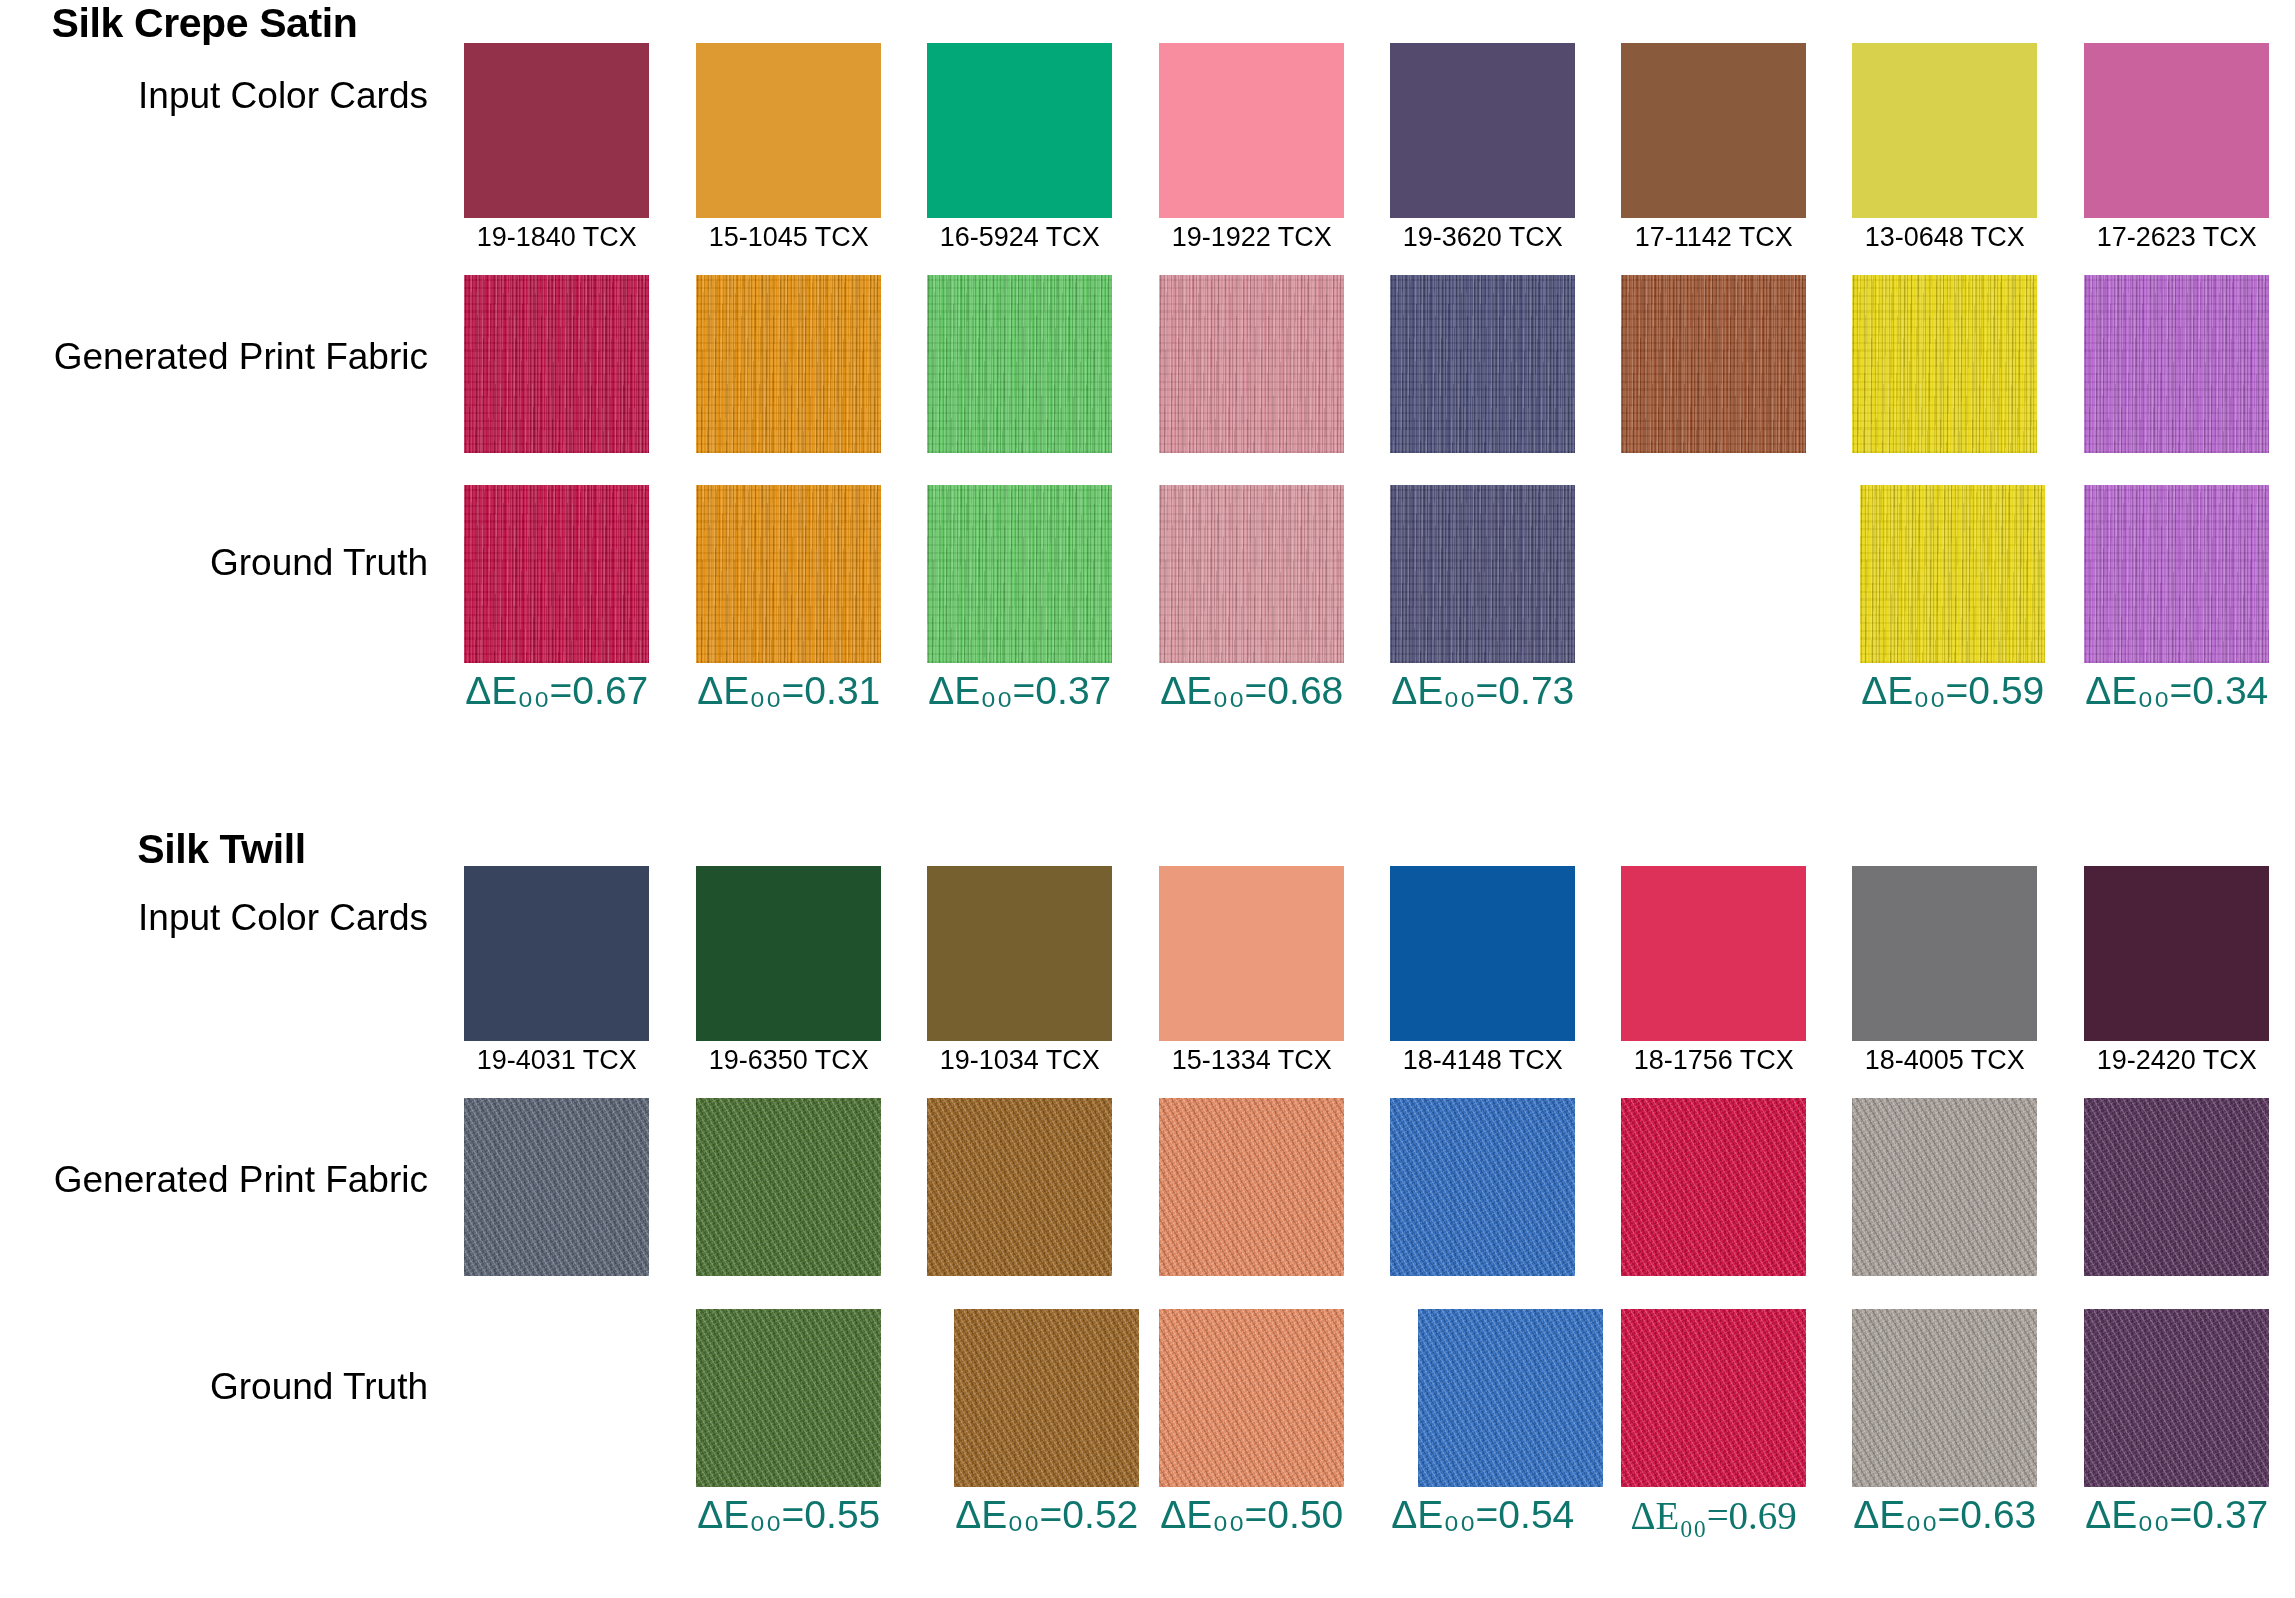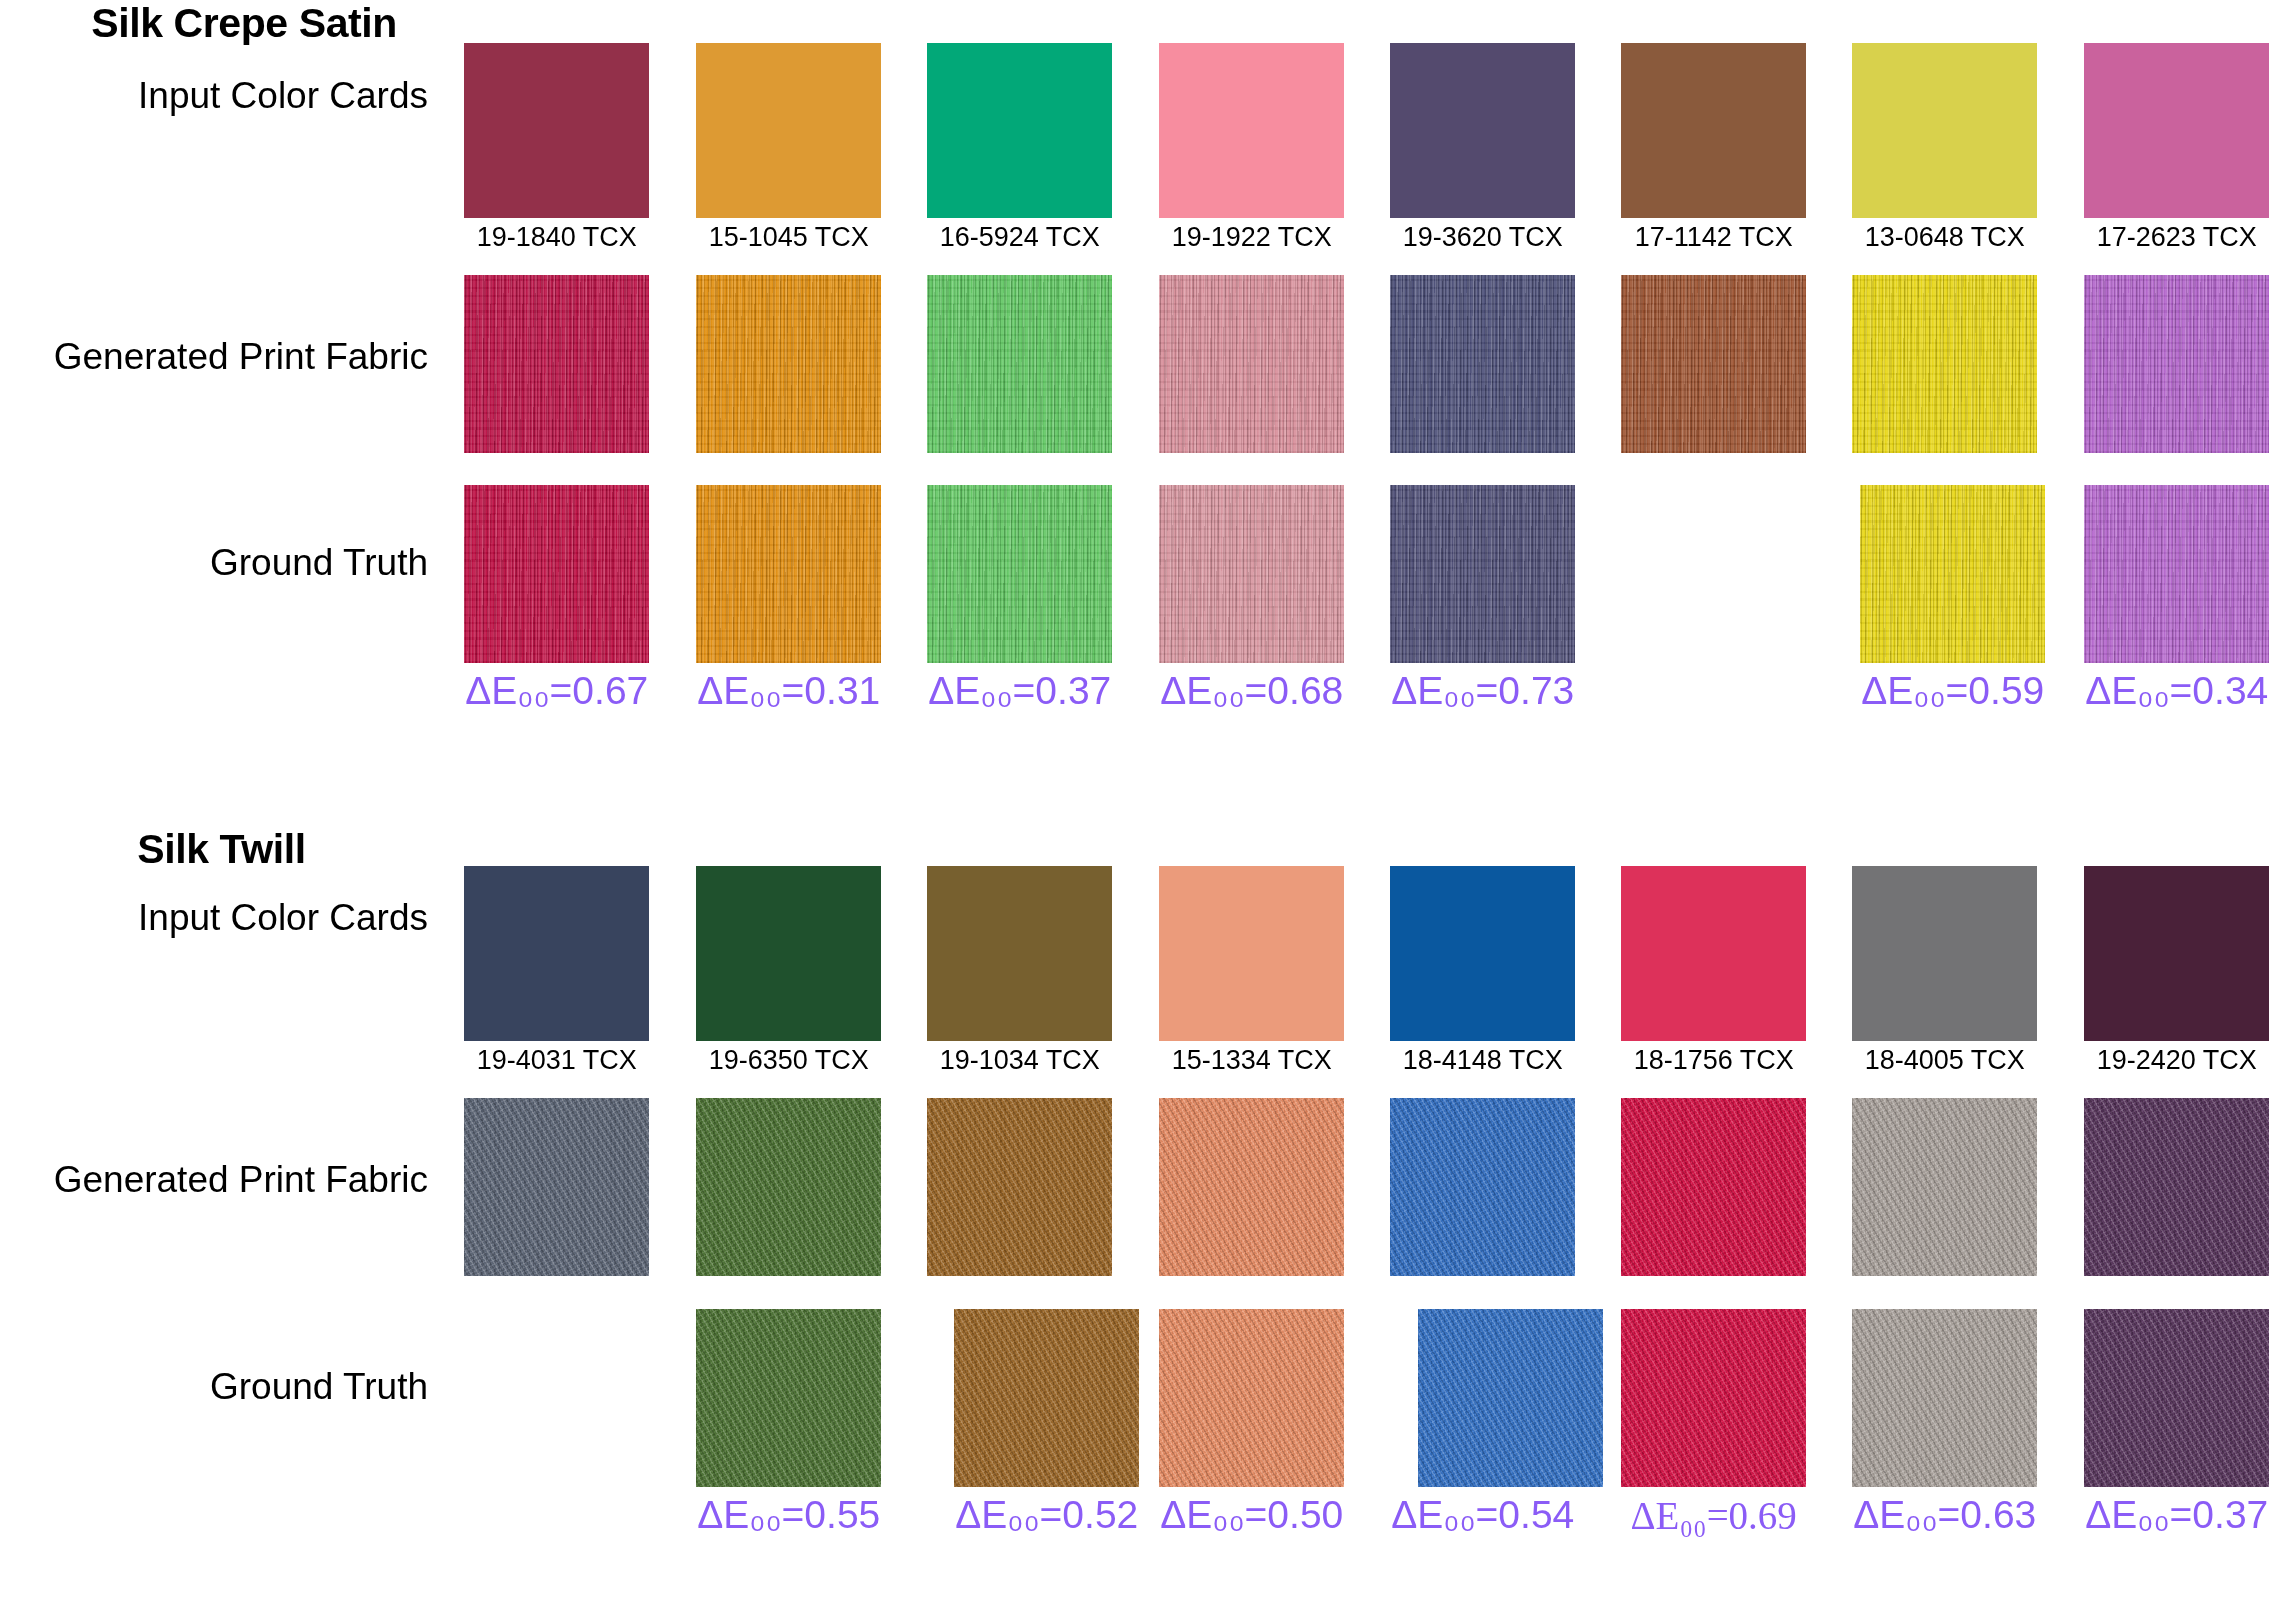--- a/index.html
+++ b/index.html
@@ -147,29 +147,29 @@
     white-space: nowrap;
   }
   .caption.tcx {
     font-size: 27px;
     padding-top: 4.3px;
     color: #000;
   }
   .caption.de {
     font-size: 39px;
     padding-top: 5.7px;
-    color: #8b5cf6;
+    color: #0f766e;
   }
 </style>
 </head>
 <body>
 
 <div class="figure">
     <div class="section" id="section-0" style="top: 0px;">
-      <div class="section-title" style="left: 40px; width: 357px; top: 0px; text-align: right;">Silk Crepe Satin</div>
+      <div class="section-title" style="left: 26px; width: 357px; top: 0px; text-align: center;">Silk Crepe Satin</div>
       <div class="row" style="top: 43px; height: 175px;">
         <div class="row-label" style="top: 32px;">Input Color Cards</div>
         <div class="swatch-track">
           <div class="cell" style="left: 0px;">
             <div class="swatch flat" style="--c: #93304a;"></div>
             <div class="caption tcx">19-1840 TCX</div>
           </div>
           <div class="cell" style="left: 232px;">
             <div class="swatch flat" style="--c: #dd9a33;"></div>
             <div class="caption tcx">15-1045 TCX</div>

